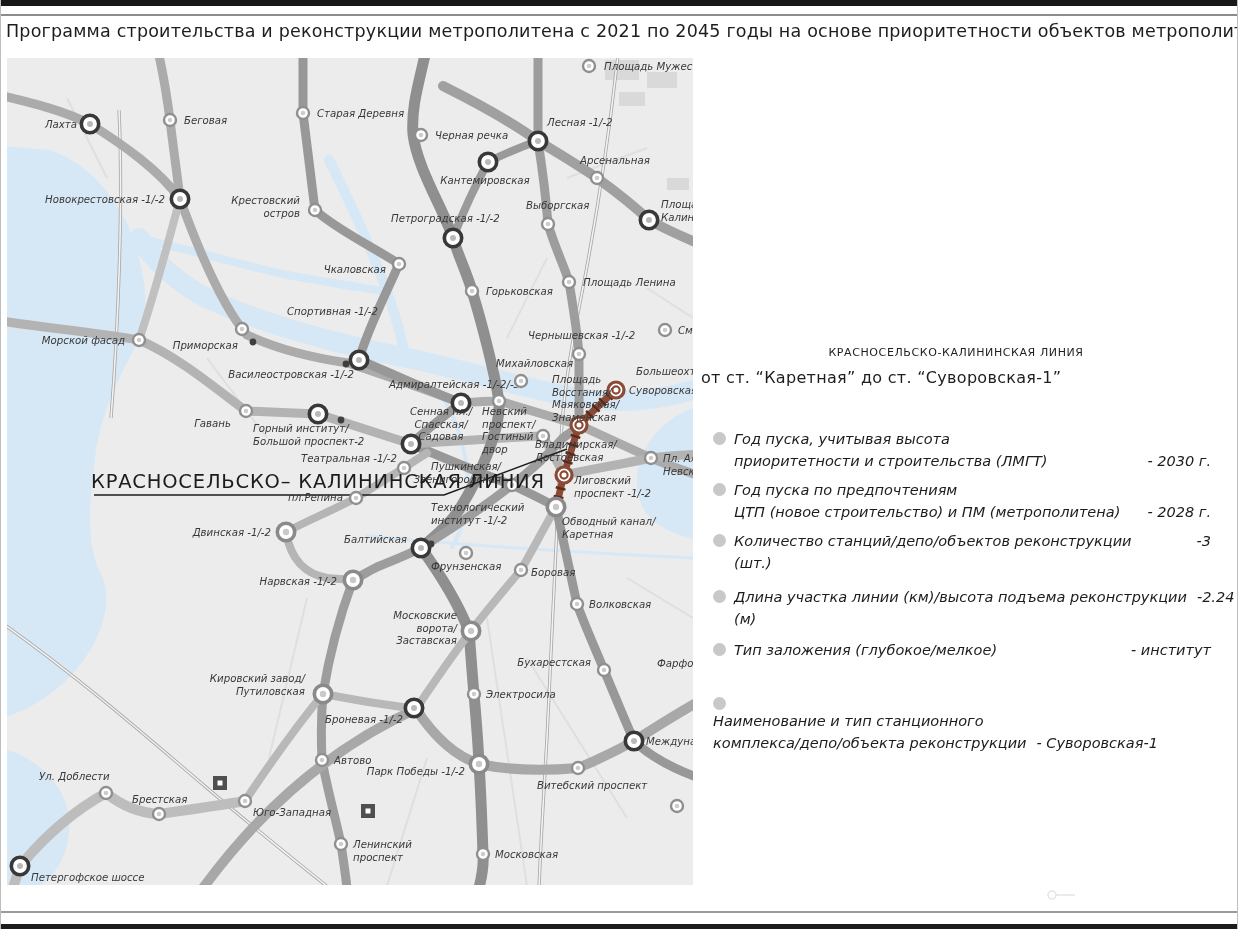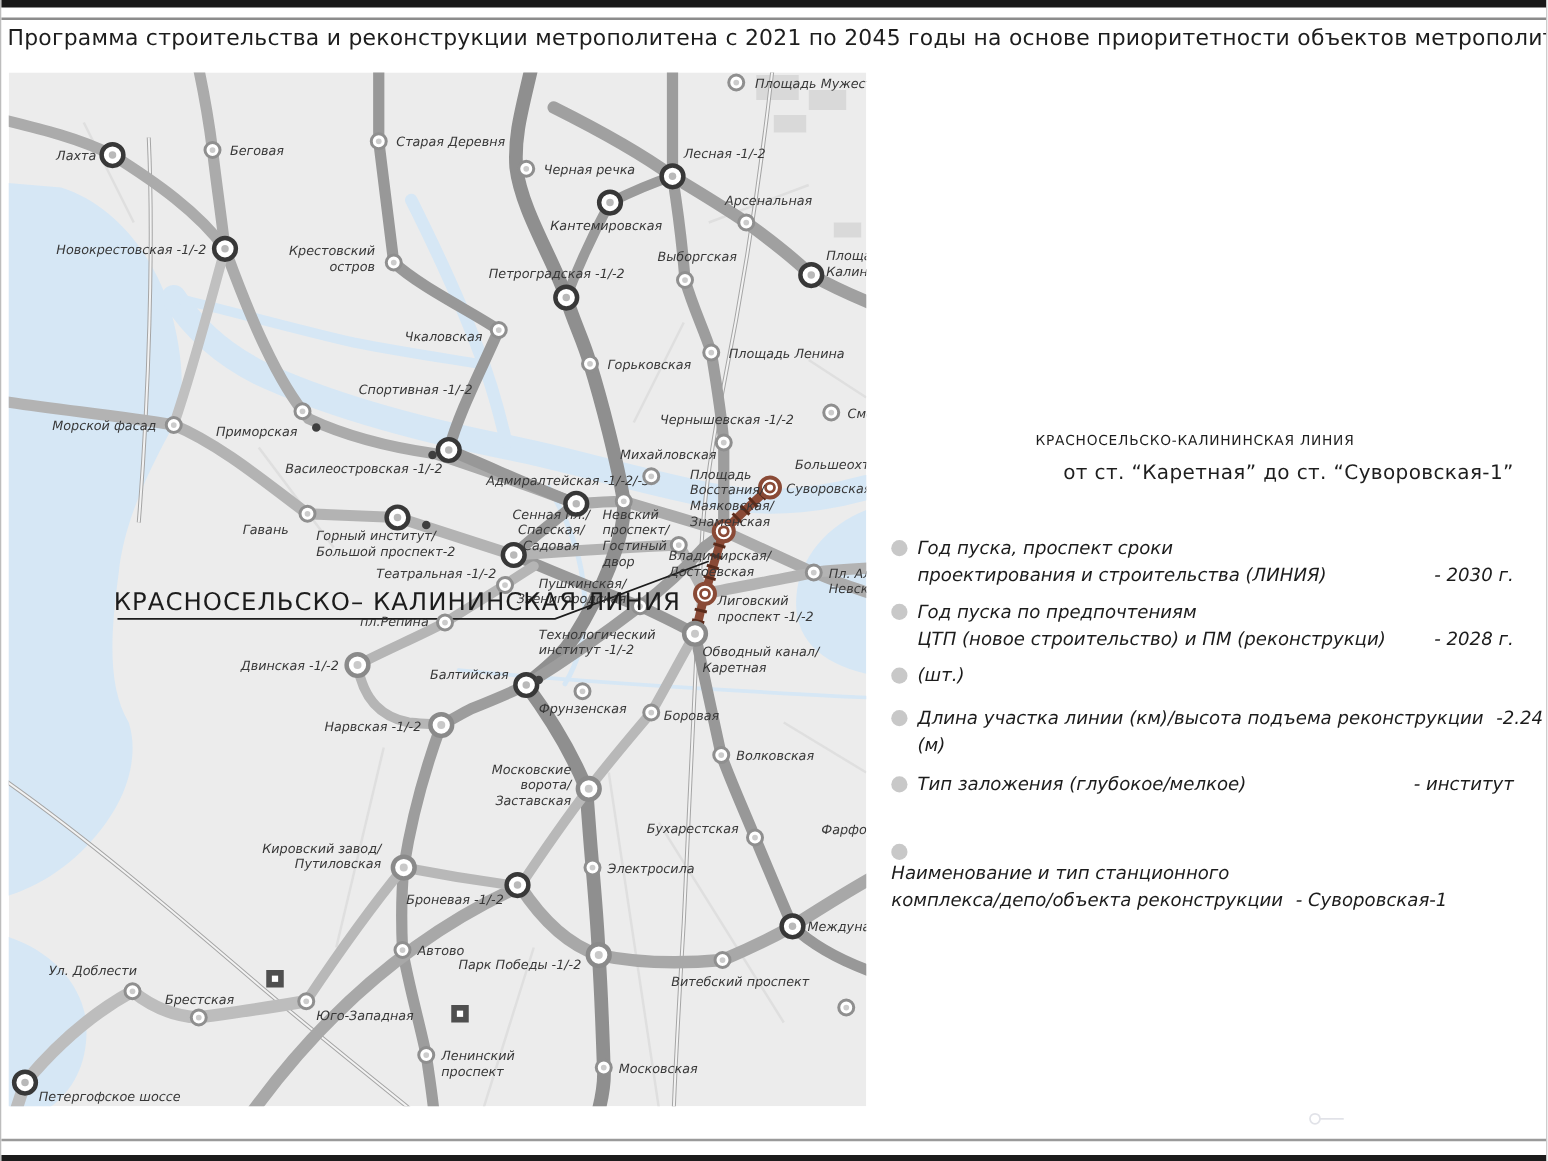--- a/index.html
+++ b/index.html
@@ -6,21 +6,21 @@
   .page{position:relative;width:1238px;height:929px;background:#ffffff;overflow:hidden;
         font-family:"DejaVu Sans",sans-serif;border-left:1px solid #bdbdbd;border-right:1px solid #bdbdbd;box-sizing:border-box;}
   .topband{position:absolute;top:0;left:0;right:0;height:6px;background:#181818;}
   .topline{position:absolute;top:14px;left:0;right:0;height:2px;background:#8c8c8c;}
   .title{position:absolute;top:21px;left:5px;right:0;font-size:17.5px;color:#1d1d1d;
          white-space:nowrap;overflow:hidden;letter-spacing:0.2px;}
   .map-svg{position:absolute;left:6px;top:58px;}
   .panel{position:absolute;left:700px;top:0;width:538px;height:929px;}
   .panel-heading{position:absolute;top:346px;left:0;width:510px;text-align:center;
                  font-size:11px;color:#1e1e1e;letter-spacing:0.6px;}
-  .panel-subheading{position:absolute;top:368px;left:0;width:510px;text-align:right;
+  .panel-subheading{position:absolute;top:368px;left:0;width:510px;text-align:left;
                  font-size:16px;color:#1e1e1e;letter-spacing:0.3px;}
   .panel-items{position:absolute;top:428px;left:12px;width:498px;font-size:14.5px;
                font-style:italic;color:#1c1c1c;}
   .item{display:flex;align-items:flex-start;}
   .bullet{width:13px;height:13px;border-radius:50%;background:#c8c8c8;flex:0 0 13px;
           margin:4px 8px 0 0;}
   .item-lines{flex:1;}
   .iline{display:flex;justify-content:space-between;line-height:22px;}
   .ltext{white-space:nowrap;}
   .lval{white-space:nowrap;padding-left:10px;text-align:right;}
@@ -430,43 +430,47 @@
     </svg>
 
   <div class="panel">
     <div class="panel-heading">КРАСНОСЕЛЬСКО-КАЛИНИНСКАЯ ЛИНИЯ</div>
     <div class="panel-subheading">от ст. “Каретная” до ст. “Суворовская-1”</div>
     <div class="panel-items" id="panel-items">
         <div class="item" style="margin-bottom: 7px;">
           <div class="bullet"></div>
           <div class="item-lines">
             <div class="iline">
-              <span class="ltext">Год пуска, проспект сроки</span>
-            </div>
-            <div class="iline">
-              <span class="ltext">проектирования и строительства (ЛИНИЯ)</span>
+              <span class="ltext">Год пуска, учитывая высота</span>
+            </div>
+            <div class="iline">
+              <span class="ltext">приоритетности и строительства (ЛМГТ)</span>
               <span class="lval">- 2030 г.</span>
             </div>
           </div>
         </div>
         <div class="item" style="margin-bottom: 7px;">
           <div class="bullet"></div>
           <div class="item-lines">
             <div class="iline">
               <span class="ltext">Год пуска по предпочтениям</span>
             </div>
             <div class="iline">
-              <span class="ltext">ЦТП (новое строительство) и ПМ (реконструкци)</span>
+              <span class="ltext">ЦТП (новое строительство) и ПМ (метрополитена)</span>
               <span class="lval">- 2028 г.</span>
             </div>
           </div>
         </div>
         <div class="item" style="margin-bottom: 12px;">
           <div class="bullet"></div>
           <div class="item-lines">
+            <div class="iline">
+              <span class="ltext">Количество станций/депо/объектов реконструкции</span>
+              <span class="lval">-3</span>
+            </div>
             <div class="iline">
               <span class="ltext">(шт.)</span>
             </div>
           </div>
         </div>
         <div class="item" style="margin-bottom: 9px;">
           <div class="bullet"></div>
           <div class="item-lines">
             <div class="iline">
               <span class="ltext">Длина участка линии (км)/высота подъема реконструкции</span>

